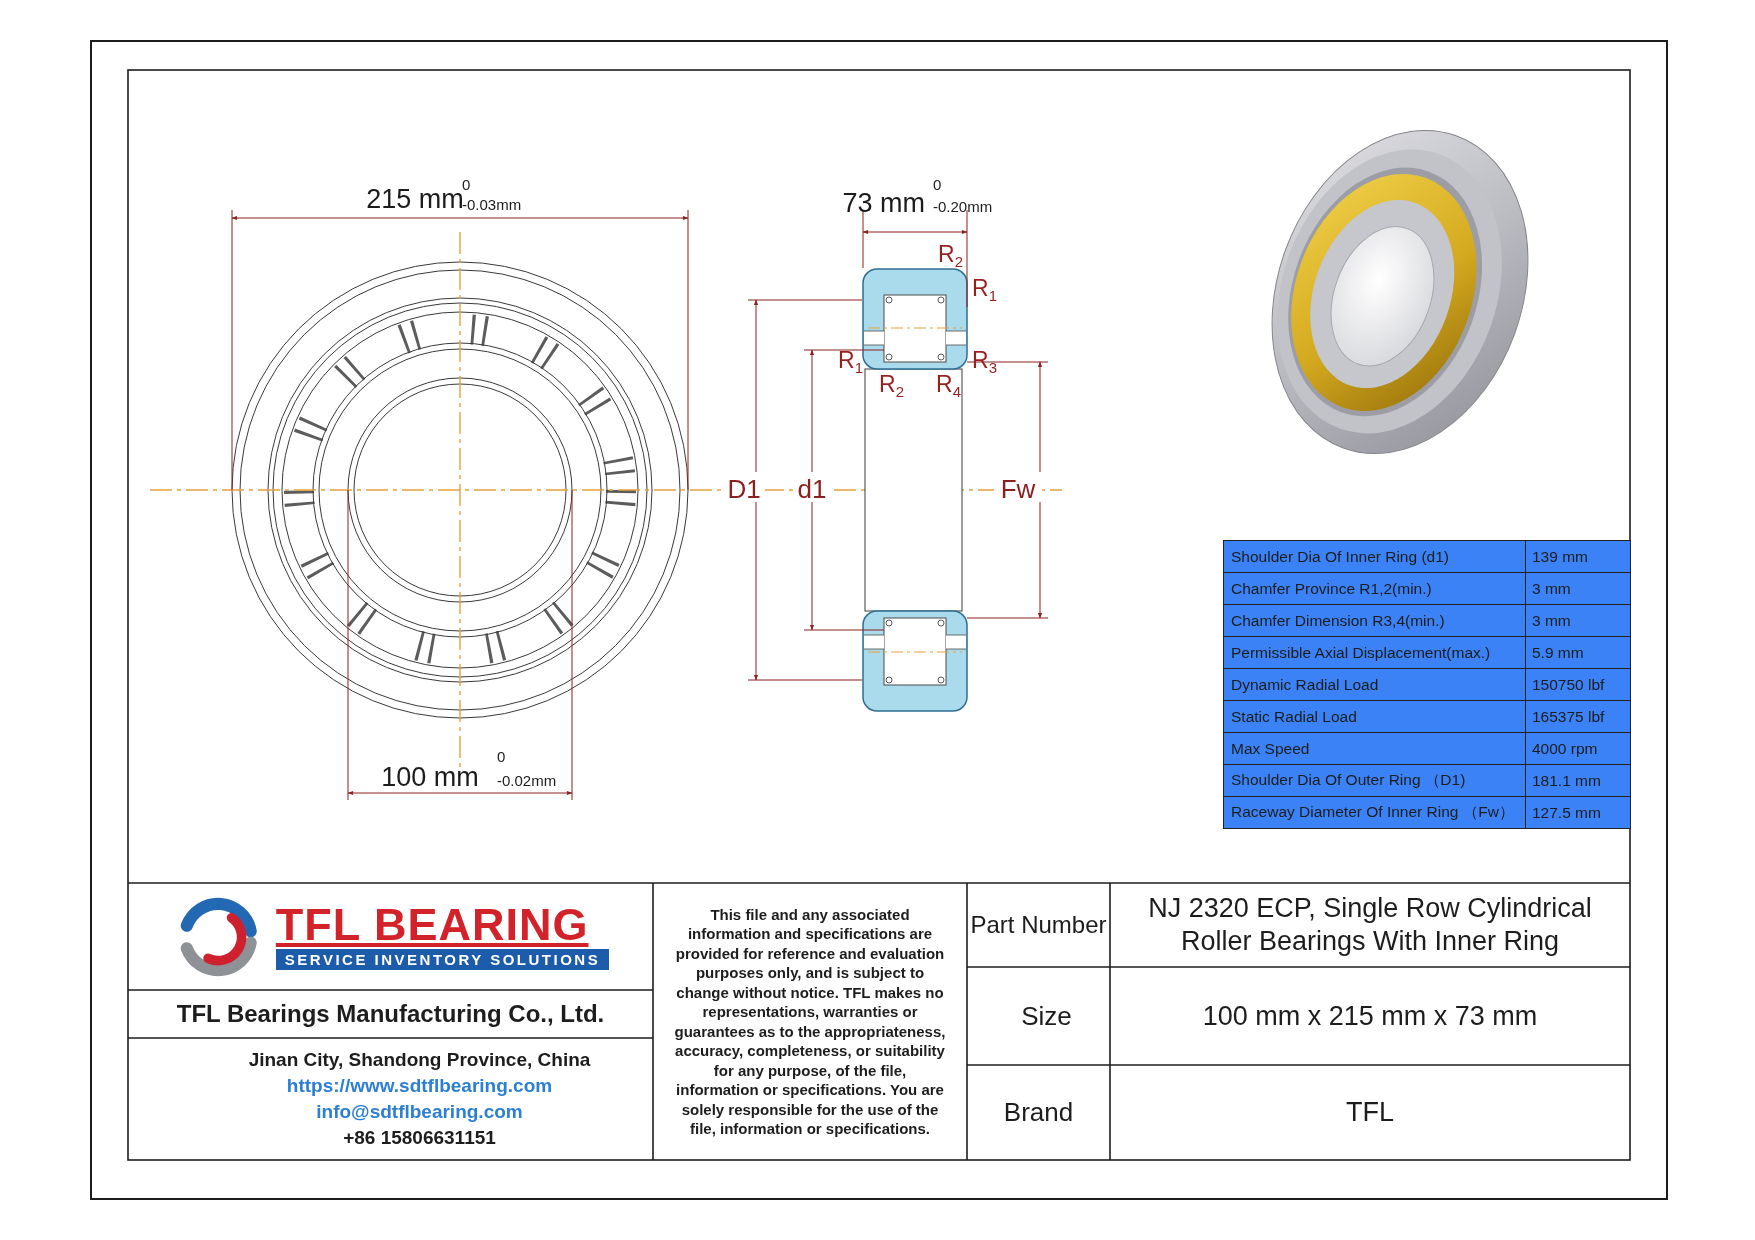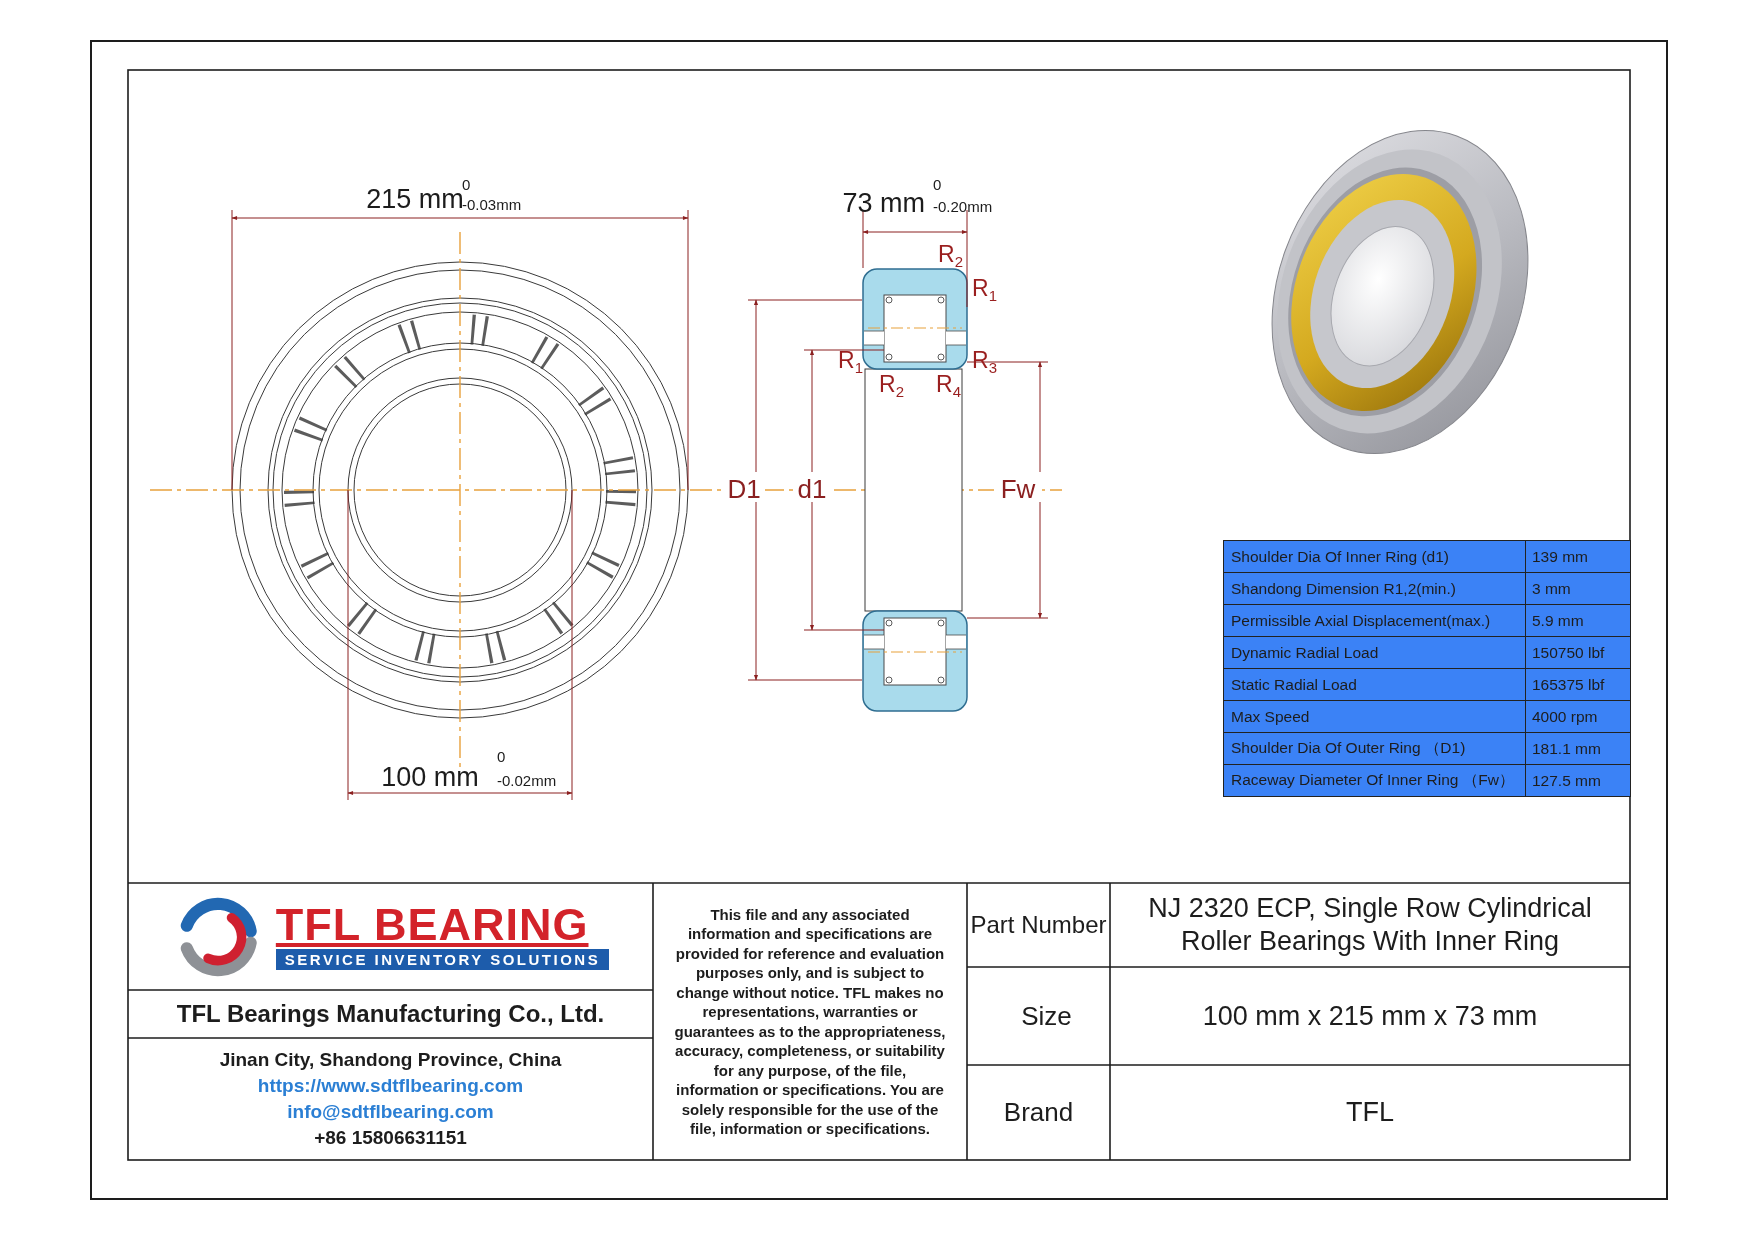--- a/index.html
+++ b/index.html
@@ -21,21 +21,21 @@
   #spec-table td.val{padding-left:6px;}
   
   .tb-cell{position:absolute;display:flex;align-items:center;justify-content:center;}
   #logo-cell{left:128px;top:883px;width:525px;height:107px;gap:12px;}
   #logo-text-col{display:flex;flex-direction:column;align-items:flex-start;}
   #brand-name{font-size:45px;font-weight:800;letter-spacing:1px;color:#d3232a;line-height:44px;text-decoration:underline;}
   #brand-tagline{background:#1d5cab;color:#fff;font-size:15px;font-weight:700;
                  letter-spacing:2.5px;padding:2px 9px;margin-top:2px;}
   #company-cell{left:128px;top:990px;width:525px;height:48px;font-size:24px;font-weight:700;}
   #contact-cell{left:128px;top:1038px;width:525px;height:122px;flex-direction:column;
-                font-size:19px;font-weight:700;line-height:26px;}
+                font-size:19px;font-weight:700;line-height:26px;padding-left:29px;}
   #contact-cell a{color:#2b7fd4;text-decoration:none;}
   #disclaimer-cell{left:656px;top:886px;width:308px;height:271px;}
   #disclaimer-cell p{margin:16px;text-align:center;font-size:15px;font-weight:700;line-height:19.5px;}
   .field-label{font-size:26px;}
   #pn-label{left:967px;top:883px;width:143px;height:84px;font-size:24px;}
   #size-label{left:962px;top:967px;width:143px;height:98px;margin-left:13px;}
   #brand-label{left:967px;top:1065px;width:143px;height:95px;}
   .field-value{font-size:27px;text-align:center;}
   #pn-value{left:1112px;top:883px;width:516px;height:84px;line-height:33px;}
   #size-value{left:1112px;top:967px;width:516px;height:98px;}
@@ -221,21 +221,25 @@
     <colgroup>
         <col style="width:302px">
         <col style="width:105px">
       </colgroup>
     <tbody>
       <tr>
           <td>Shoulder Dia Of Inner Ring (d1)</td>
           <td class="val">139 mm</td>
         </tr>
       <tr>
-          <td>Shandong Dimension R1,2(min.)</td>
+          <td>Chamfer Province R1,2(min.)</td>
+          <td class="val">3 mm</td>
+        </tr>
+      <tr>
+          <td>Chamfer Dimension R3,4(min.)</td>
           <td class="val">3 mm</td>
         </tr>
       <tr>
           <td>Permissible Axial Displacement(max.)</td>
           <td class="val">5.9 mm</td>
         </tr>
       <tr>
           <td>Dynamic Radial Load</td>
           <td class="val">150750 lbf</td>
         </tr>

